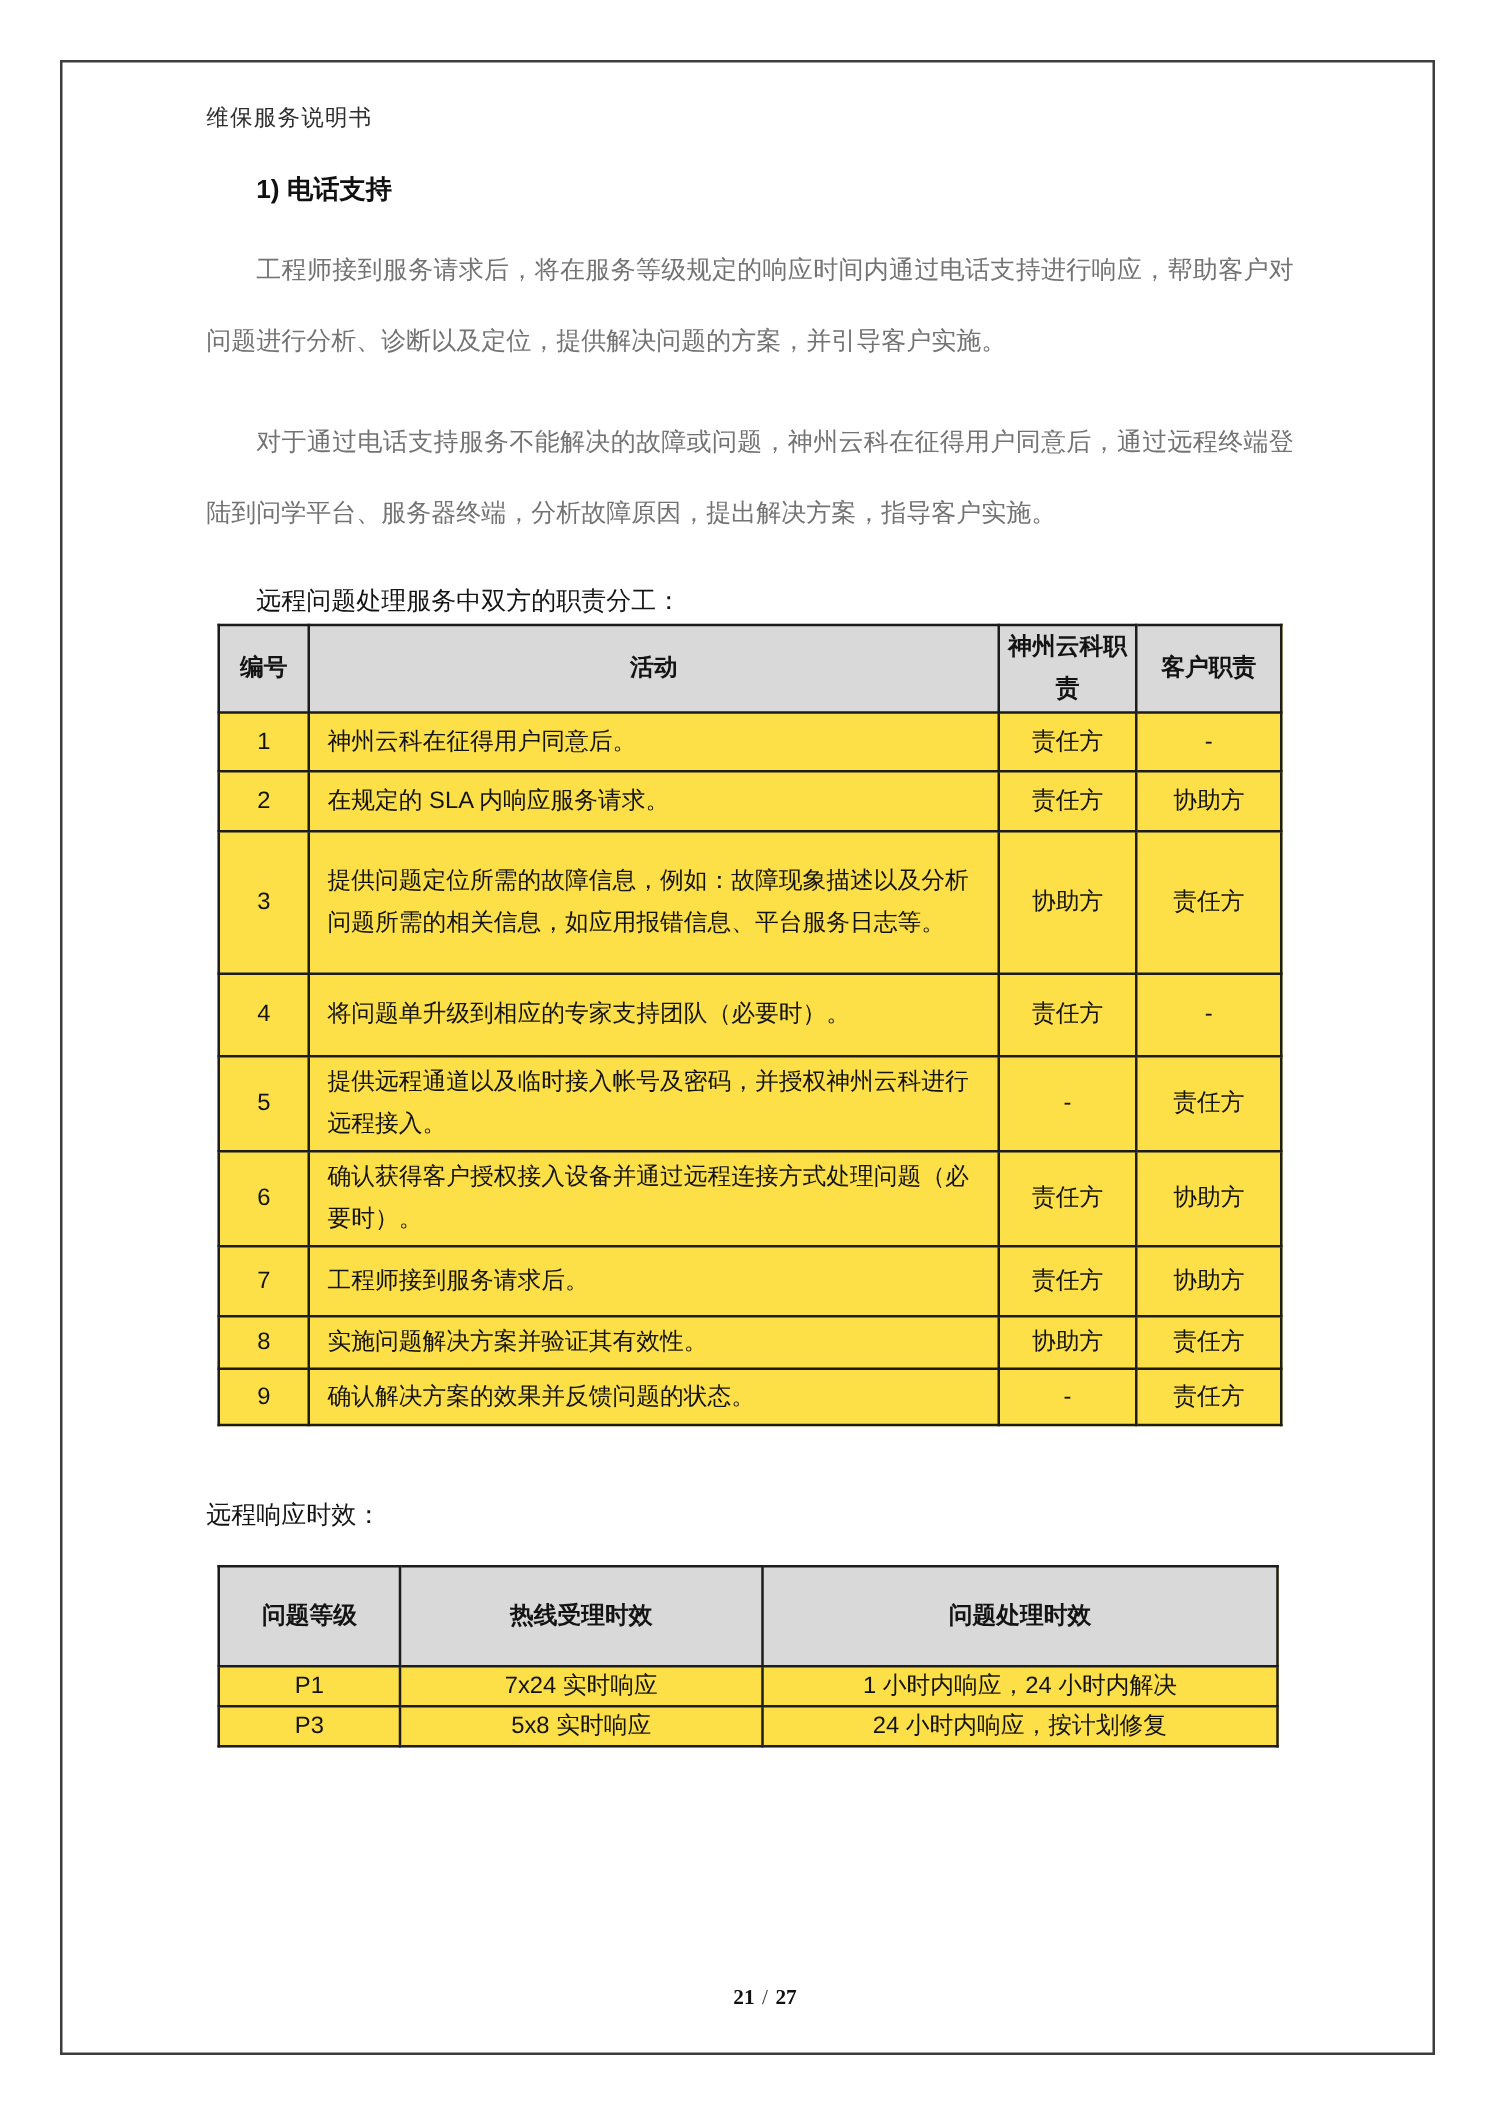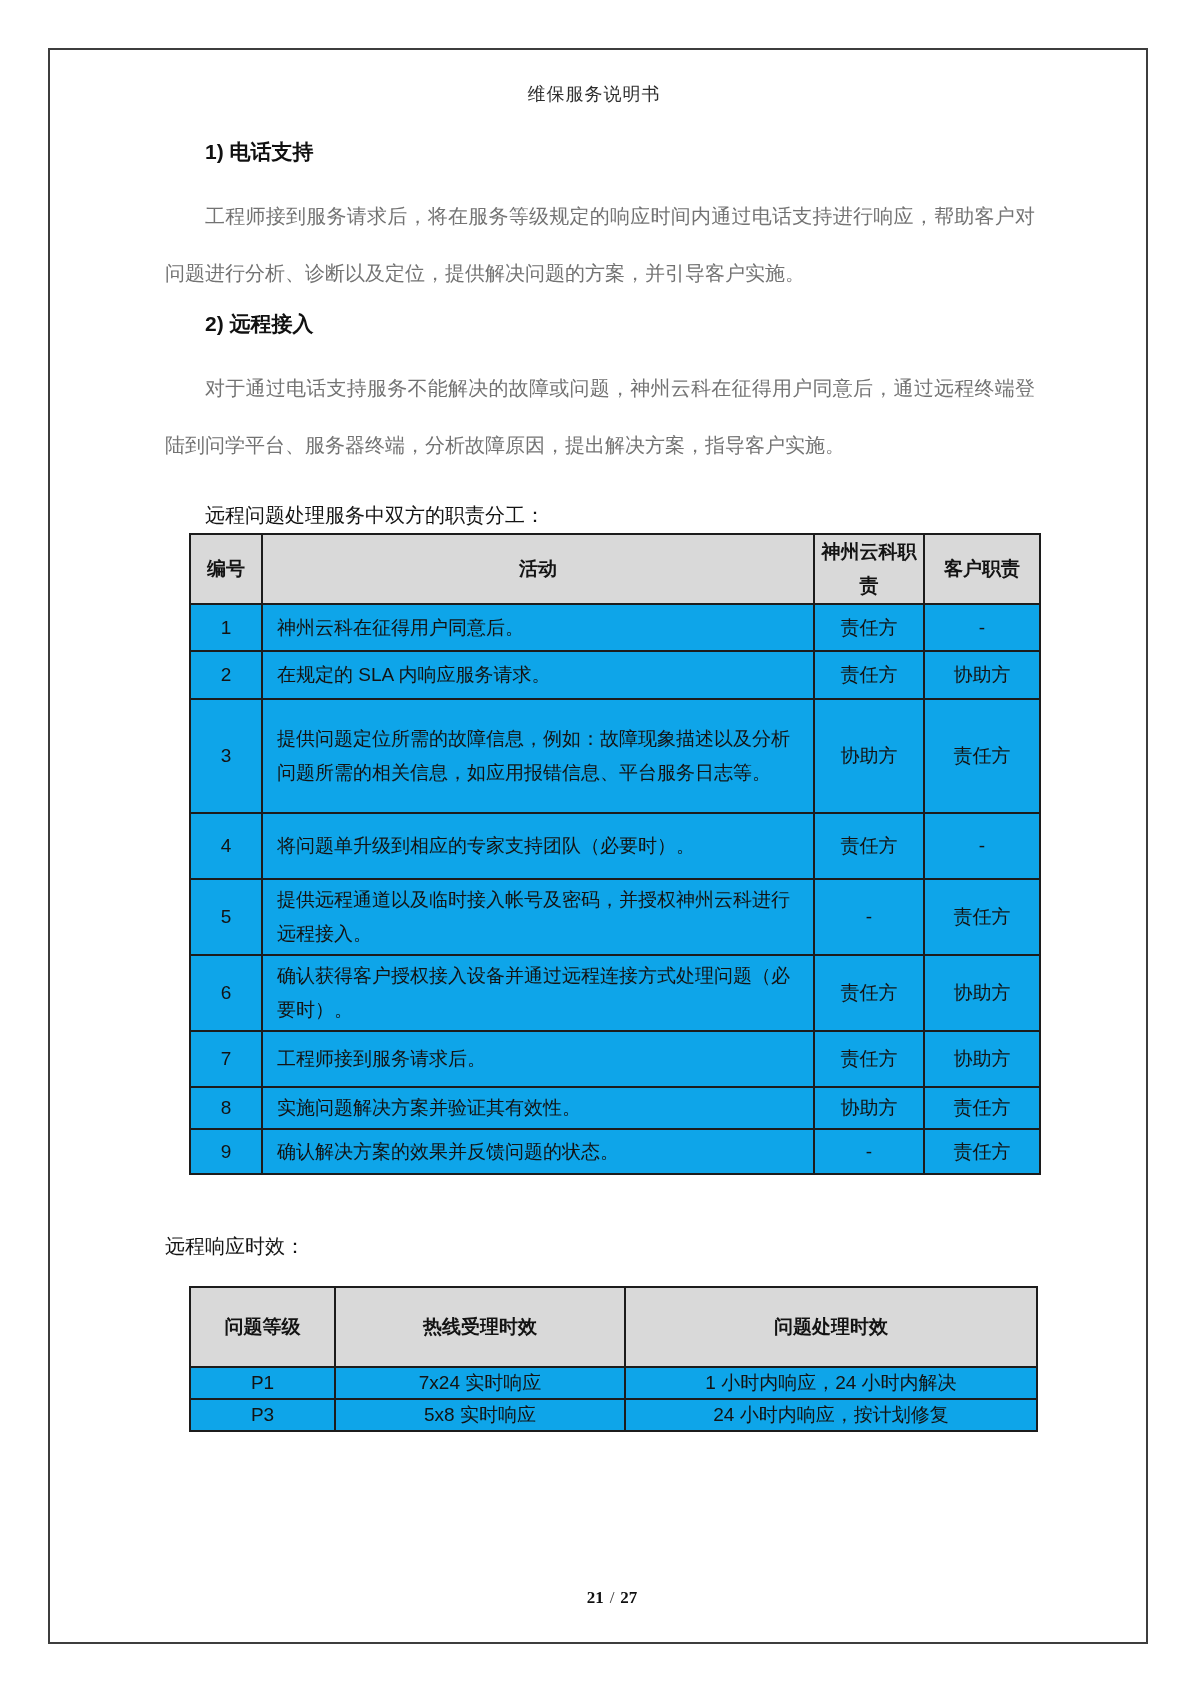--- a/index.html
+++ b/index.html
@@ -14,21 +14,21 @@
   .page-border {
     position: absolute;
     left: 48px; top: 48px;
     width: 1100px; height: 1596px;
     border: 2px solid #3d3d3d;
     box-sizing: border-box;
   }
   .doc-header {
     position: absolute;
     top: 82px; left: 165px; width: 858px;
-    text-align: center;
+    text-align: left;
     font-family: "Liberation Serif", "DejaVu Serif", serif;
     font-size: 18px;
     letter-spacing: 1px;
     color: #2e2e2e;
   }
   .content {
     position: absolute;
     left: 165px; top: 0;
     width: 870px;
     padding-top: 140px;
@@ -53,22 +53,22 @@
   .intro {
     font-size: 20px;
     line-height: 30px;
     color: #141414;
   }
   .intro1 { margin-top: 26px; text-indent: 40px; }
   .intro2 { margin-top: 56px; }
   table {
     border-collapse: collapse;
     table-layout: fixed;
-    margin-left: 24px;
-    background: #0ea5e9;
+    margin-left: 9px;
+    background: #fde047;
   }
   th, td {
     border: 2px solid #1c1c1c;
     box-sizing: border-box;
     font-size: 19px;
     color: #131313;
     vertical-align: middle;
   }
   th {
     background: #d9d9d9;
@@ -123,21 +123,20 @@
 <div class="page">
   <div class="page-border"></div>
 
   <div class="doc-header">维保服务说明书</div>
 
   <div class="content">
 
     <h3 class="sec-heading hx1">1) 电话支持</h3>
     <p class="para">工程师接到服务请求后，将在服务等级规定的响应时间内通过电话支持进行响应，帮助客户对问题进行分析、诊断以及定位，提供解决问题的方案，并引导客户实施。</p>
 
-    <h3 class="sec-heading hx2">2) 远程接入</h3>
     <p class="para">对于通过电话支持服务不能解决的故障或问题，神州云科在征得用户同意后，通过远程终端登陆到问学平台、服务器终端，分析故障原因，提出解决方案，指导客户实施。</p>
 
     <div class="intro intro1">远程问题处理服务中双方的职责分工：</div>
 
     <table class="t1">
       <colgroup>
         <col class="c-num">
           <col class="c-act">
           <col class="c-szyk">
           <col class="c-cust">

